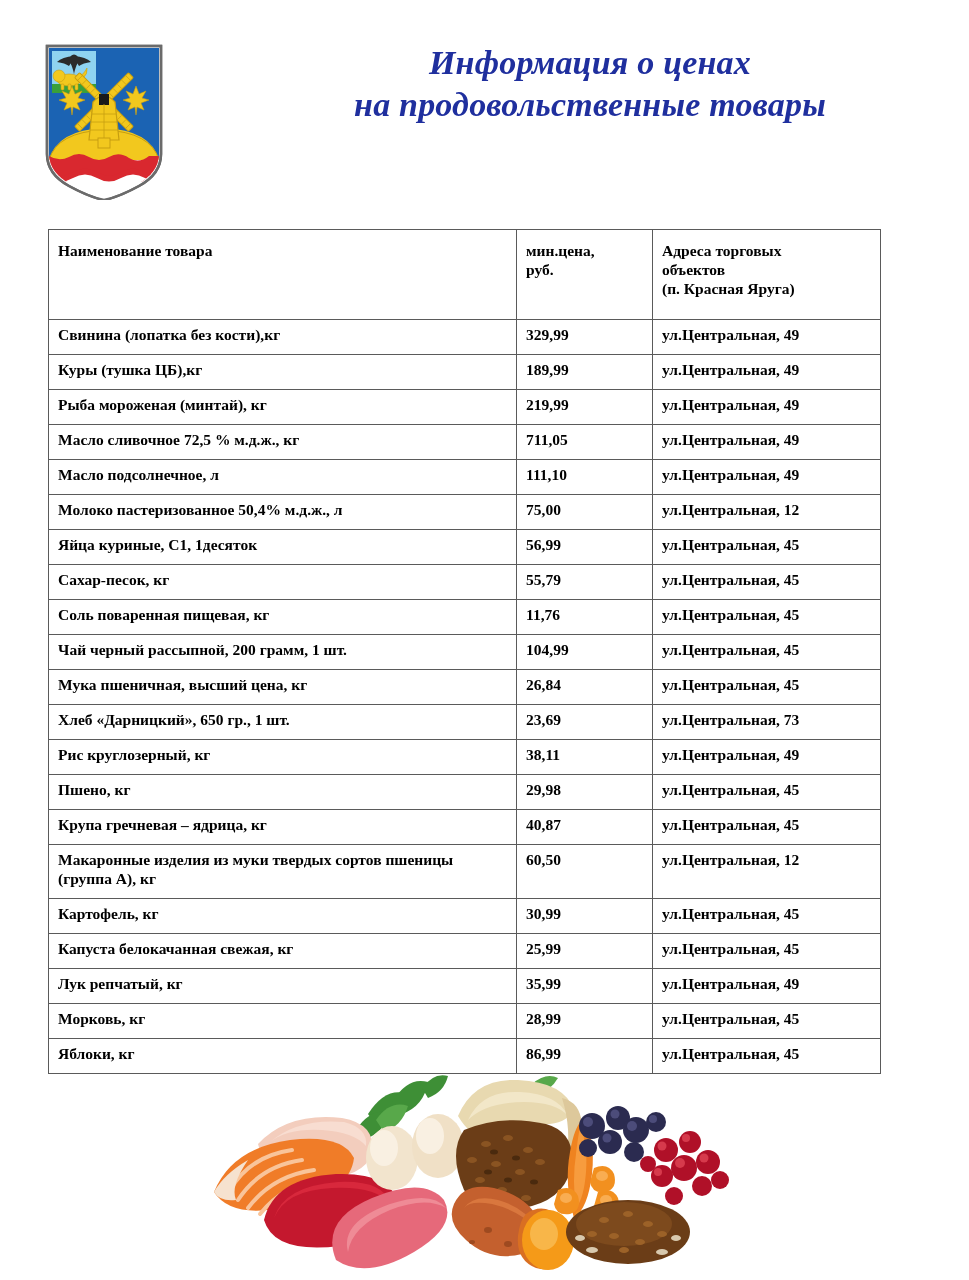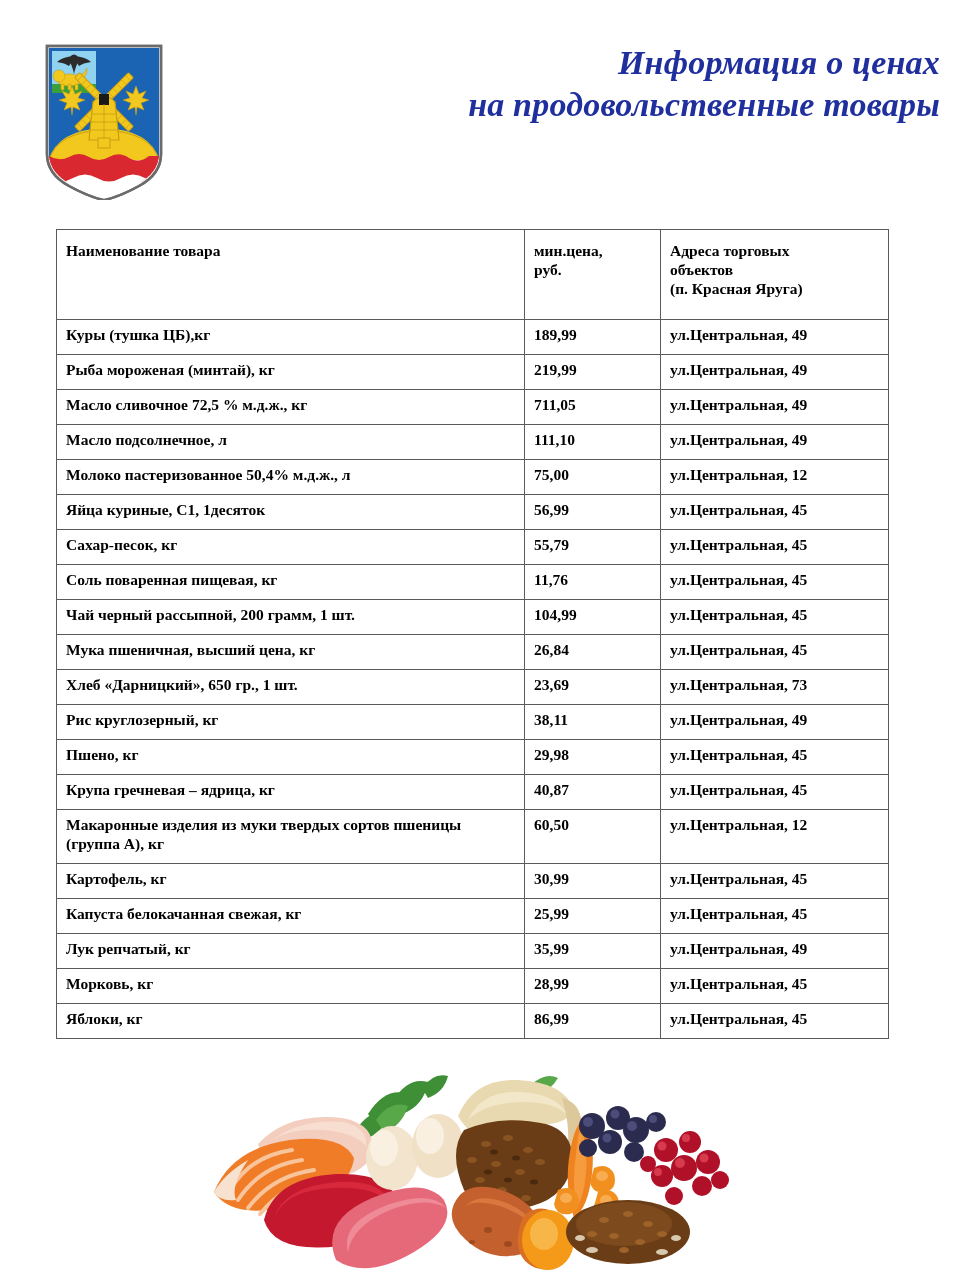--- a/index.html
+++ b/index.html
@@ -35,37 +35,37 @@
     height: 158px;
   }
   .emblem svg { display: block; width: 122px; height: 158px; }
 
   
   .title-block {
     position: absolute;
     left: 240px;
     top: 42px;
     width: 700px;
-    text-align: right;
+    text-align: center;
   }
   .title-line {
     font-family: "Liberation Serif", "DejaVu Serif", serif;
     font-weight: bold;
     font-style: italic;
     font-size: 34px;
     line-height: 42px;
     letter-spacing: 0.2px;
     color: #1f2f9e;
     white-space: nowrap;
   }
 
   
   .price-table {
     position: absolute;
-    left: 56px;
+    left: 48px;
     top: 229px;
     width: 832px;
     border-collapse: collapse;
     table-layout: fixed;
     padding-left: 16px;
   }
   .price-table td, .price-table th {
     border: 1px solid #5a5a5a;
     padding: 5px 9px 6px 9px;
     font-family: "Liberation Serif", "DejaVu Serif", serif;
@@ -221,20 +221,25 @@
       </td>
       <td>
         <div>Адреса торговых</div>
         <div>объектов</div>
         <div>(п. Красная Яруга)</div>
       </td>
     </tr>
   </thead>
   <tbody id="table-body">
       <tr>
+        <td>Свинина (лопатка без кости),кг</td>
+        <td>329,99</td>
+        <td>ул.Центральная, 49</td>
+      </tr>
+      <tr>
         <td>Куры (тушка ЦБ),кг</td>
         <td>189,99</td>
         <td>ул.Центральная, 49</td>
       </tr>
       <tr>
         <td>Рыба мороженая (минтай), кг</td>
         <td>219,99</td>
         <td>ул.Центральная, 49</td>
       </tr>
       <tr>

